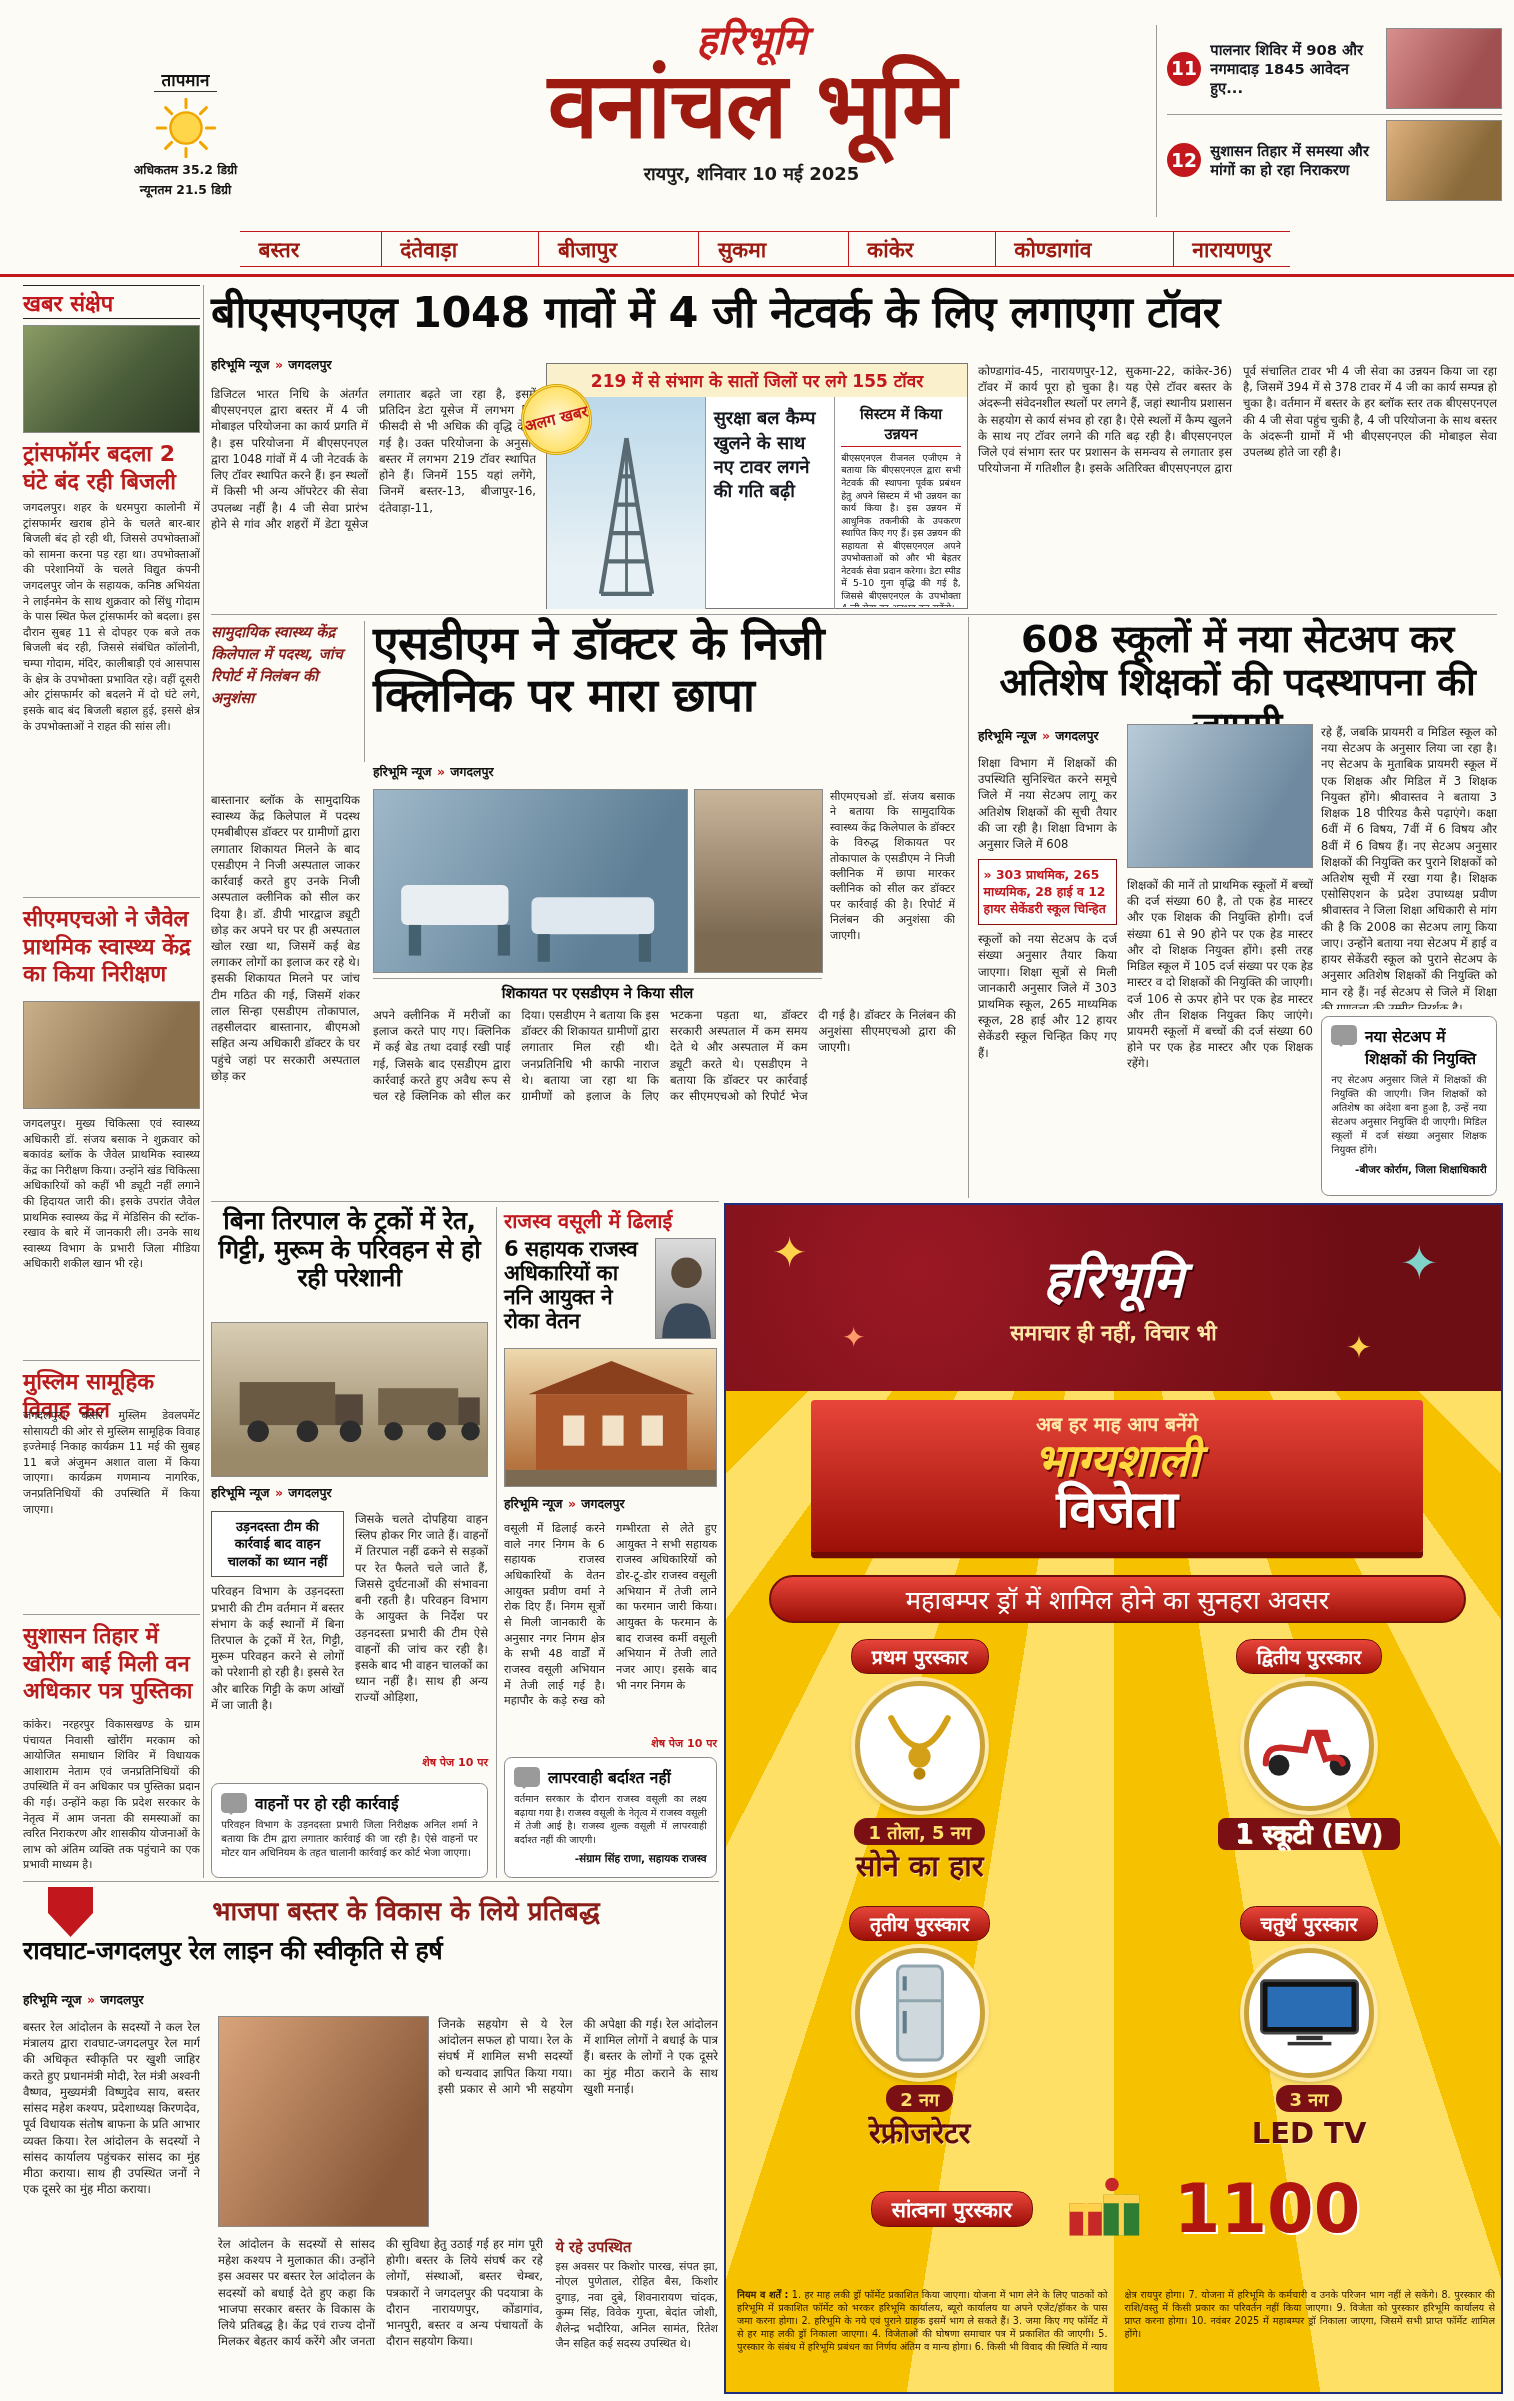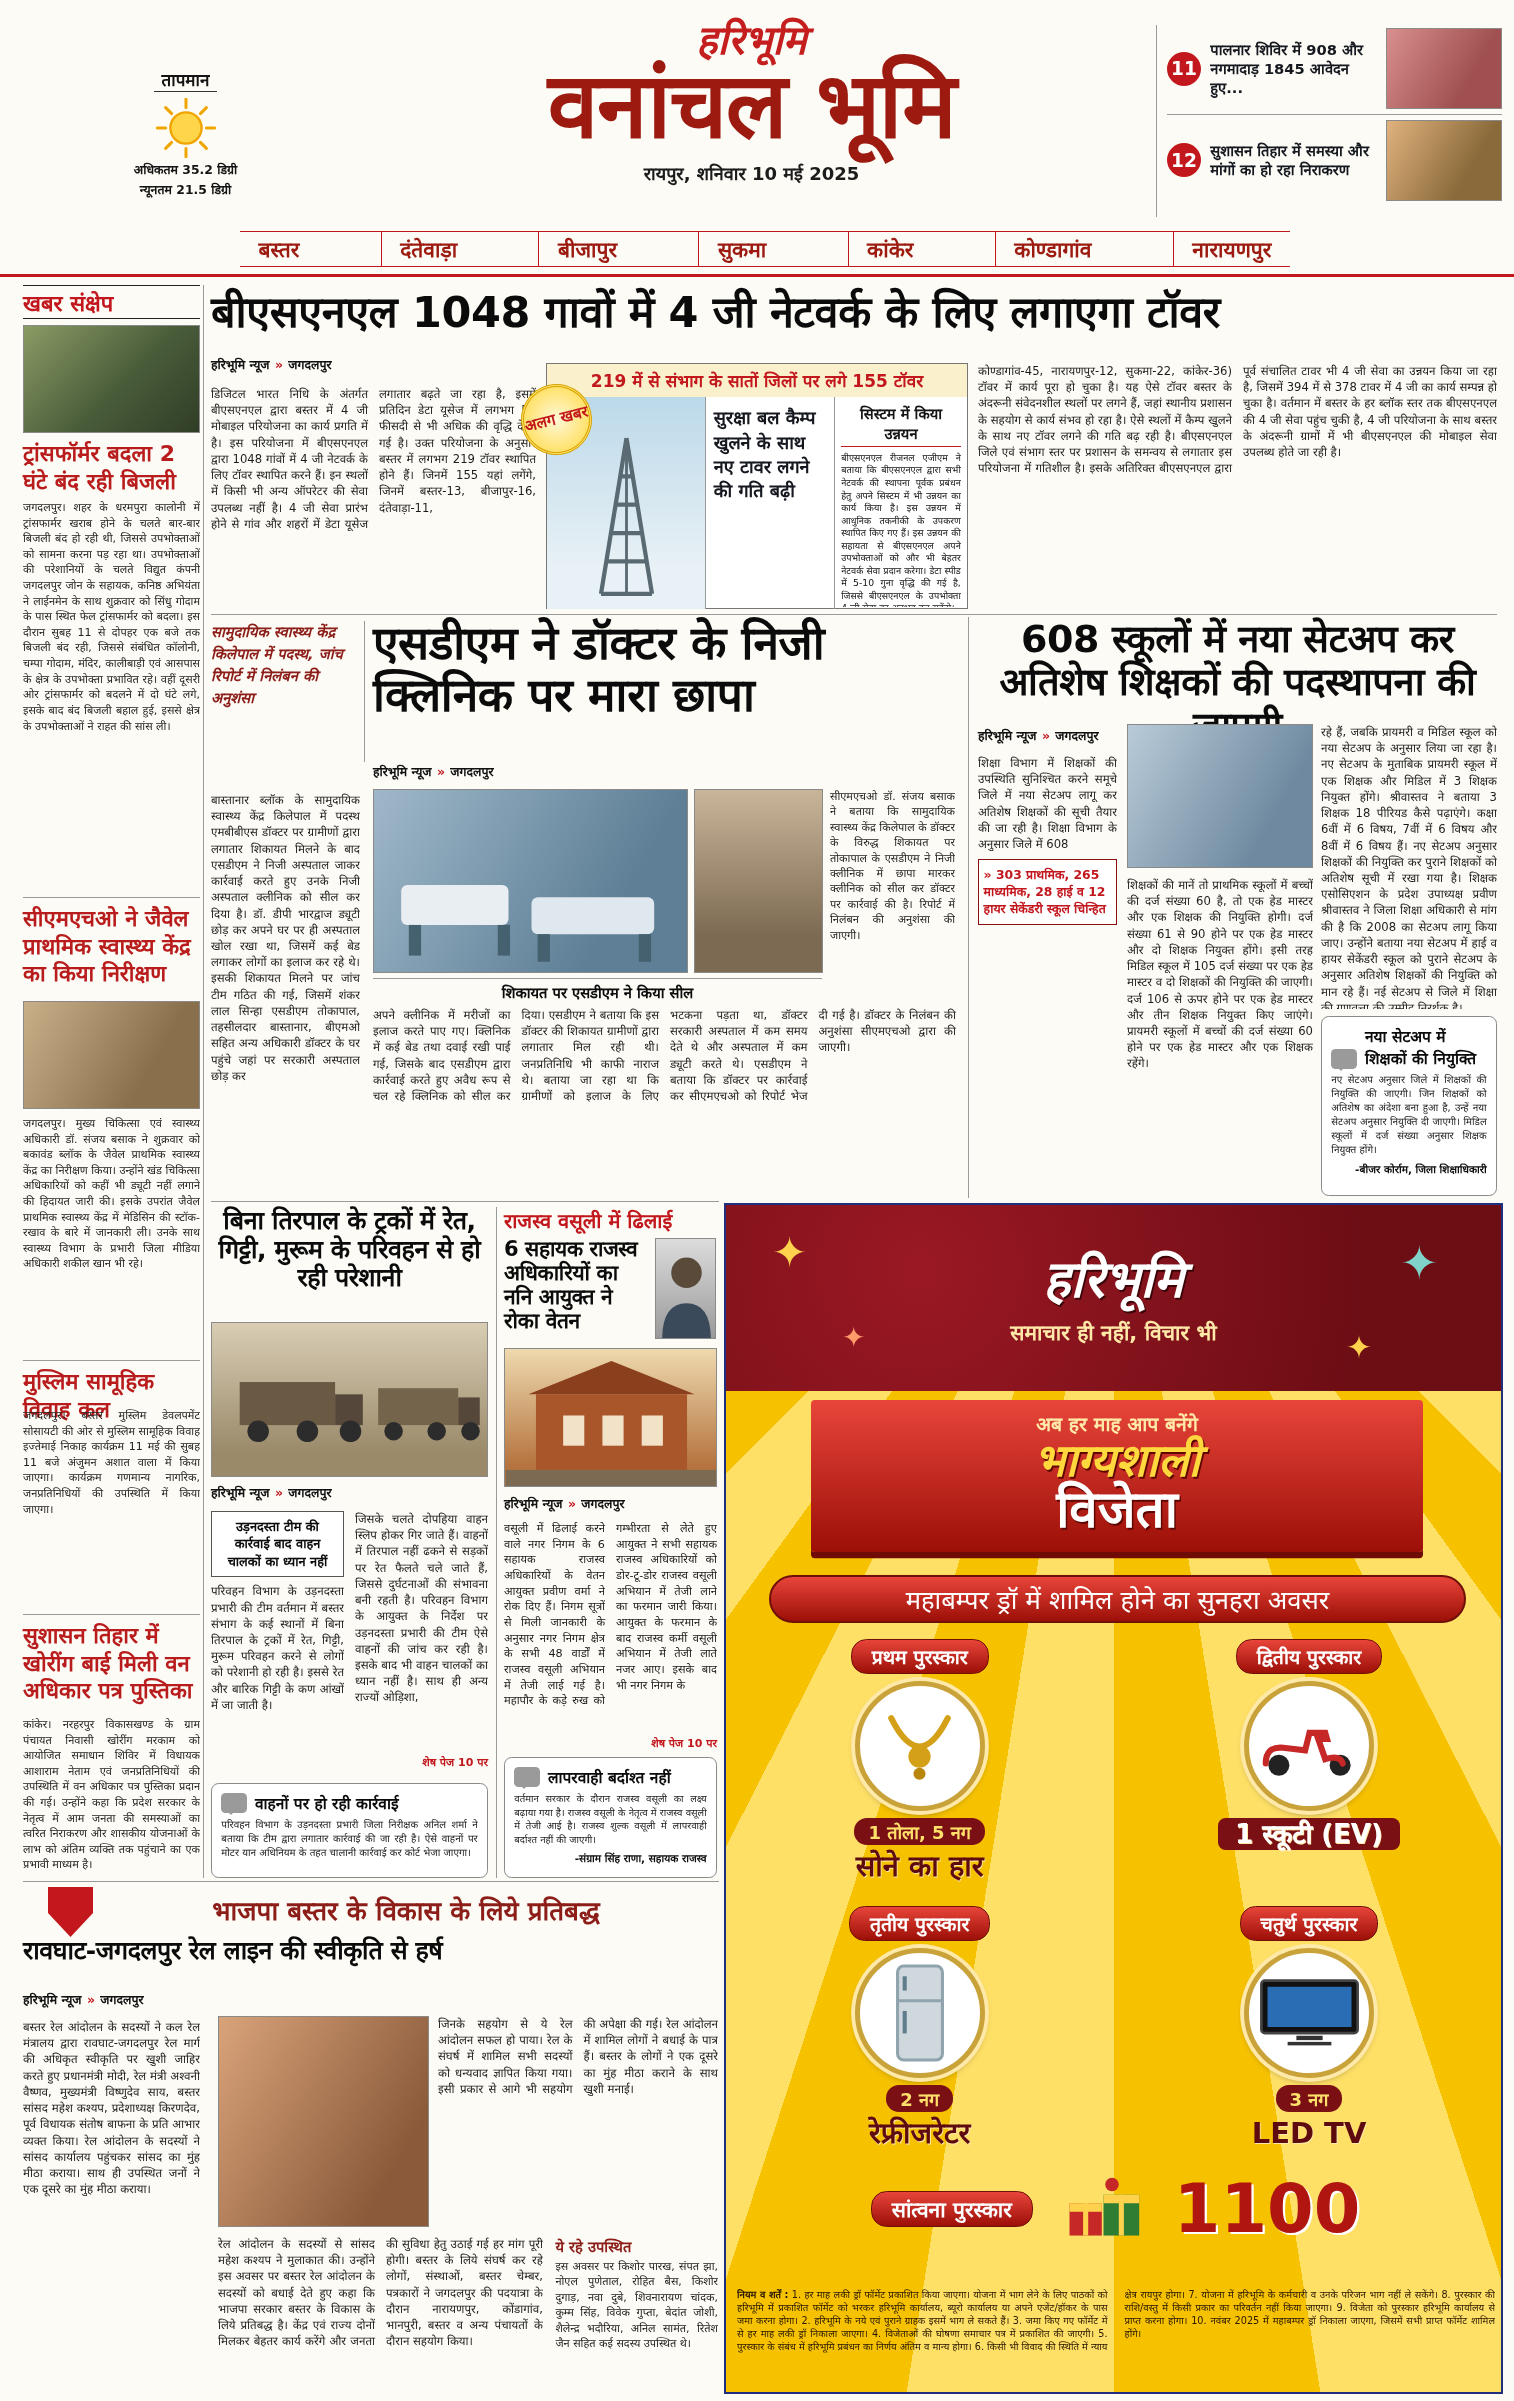--- a/index.html
+++ b/index.html
@@ -234,29 +234,30 @@
     <span class="ar">»</span>
     <span>जगदलपुर</span>
   </div>
 
   <div class="blk" style="left:978px;top:755px;width:139px;height:442px">
     <div class="body-txt">शिक्षा विभाग में शिक्षकों की उपस्थिति सुनिश्चित करने समूचे जिले में नया सेटअप लागू कर अतिशेष शिक्षकों की सूची तैयार की जा रही है। शिक्षा विभाग के अनुसार जिले में 608</div>
     <div class="hi-box">
       <span>»</span>
       <span>303 प्राथमिक, 265 माध्यमिक, 28 हाई व 12 हायर सेकेंडरी स्कूल चिन्हित</span>
     </div>
+    <div class="body-txt" style="height:163px">स्कूलों को नया सेटअप के दर्ज संख्या अनुसार तैयार किया जाएगा। शिक्षा सूत्रों से मिली जानकारी अनुसार जिले में 303 प्राथमिक स्कूल, 265 माध्यमिक स्कूल, 28 हाई और 12 हायर सेकेंडरी स्कूल चिन्हित किए गए हैं।</div>
   </div>
 
   <div class="blk photo" style="left:1127px;top:724px;width:186px;height:144px;
        background:linear-gradient(120deg,#b9cbd8,#6f8aa0 75%)"></div>
   <div class="blk body-txt" style="left:1127px;top:877px;width:186px;height:319px">शिक्षकों की मानें तो प्राथमिक स्कूलों में बच्चों की दर्ज संख्या 60 है, तो एक हेड मास्टर और एक शिक्षक की नियुक्ति होगी। दर्ज संख्या 61 से 90 होने पर एक हेड मास्टर और दो शिक्षक नियुक्त होंगे। इसी तरह मिडिल स्कूल में 105 दर्ज संख्या पर एक हेड मास्टर व दो शिक्षकों की नियुक्ति की जाएगी। दर्ज 106 से ऊपर होने पर एक हेड मास्टर और तीन शिक्षक नियुक्त किए जाएंगे। प्रायमरी स्कूलों में बच्चों की दर्ज संख्या 60 होने पर एक हेड मास्टर और एक शिक्षक रहेंगे।</div>
   <div class="blk body-txt" style="left:1321px;top:724px;width:176px;height:285px">रहे हैं, जबकि प्रायमरी व मिडिल स्कूल को नया सेटअप के अनुसार लिया जा रहा है। नए सेटअप के मुताबिक प्रायमरी स्कूल में एक शिक्षक और मिडिल में 3 शिक्षक नियुक्त होंगे। श्रीवास्तव ने बताया 3 शिक्षक 18 पीरियड कैसे पढ़ाएंगे। कक्षा 6वीं में 6 विषय, 7वीं में 6 विषय और 8वीं में 6 विषय हैं। नए सेटअप अनुसार शिक्षकों की नियुक्ति कर पुराने शिक्षकों को अतिशेष सूची में रखा गया है। शिक्षक एसोसिएशन के प्रदेश उपाध्यक्ष प्रवीण श्रीवास्तव ने जिला शिक्षा अधिकारी से मांग की है कि 2008 का सेटअप लागू किया जाए। उन्होंने बताया नया सेटअप में हाई व हायर सेकेंडरी स्कूल को पुराने सेटअप के अनुसार अतिशेष शिक्षकों की नियुक्ति को मान रहे हैं। नई सेटअप से जिले में शिक्षा की गुणवत्ता की उम्मीद निरर्थक है।</div>
 
   <div class="blk qbox" style="left:1321px;top:1016px;width:176px;height:180px">
-    <div style="display:flex;align-items:flex-end;gap:7.7px">
+    <div style="display:flex;align-items:flex-start;gap:7.7px">
       <div class="bubble"></div>
       <div class="qtitle">नया सेटअप में शिक्षकों की नियुक्ति</div>
     </div>
     <div class="qbody">नए सेटअप अनुसार जिले में शिक्षकों की नियुक्ति की जाएगी। जिन शिक्षकों को अतिशेष का अंदेशा बना हुआ है, उन्हें नया सेटअप अनुसार नियुक्ति दी जाएगी। मिडिल स्कूलों में दर्ज संख्या अनुसार शिक्षक नियुक्त होंगे।</div>
     <div class="qattr">-बीजर कोर्राम, जिला शिक्षाधिकारी</div>
   </div>
 
   <div class="rule-h" style="left:211px;top:1201px;width:508px"></div>
 
   <div class="blk hl" style="left:211px;top:1207px;width:277px;font-size:25px;text-align:center">बिना तिरपाल के ट्रकों में रेत, गिट्टी, मुरूम के परिवहन से हो रही परेशानी</div>

